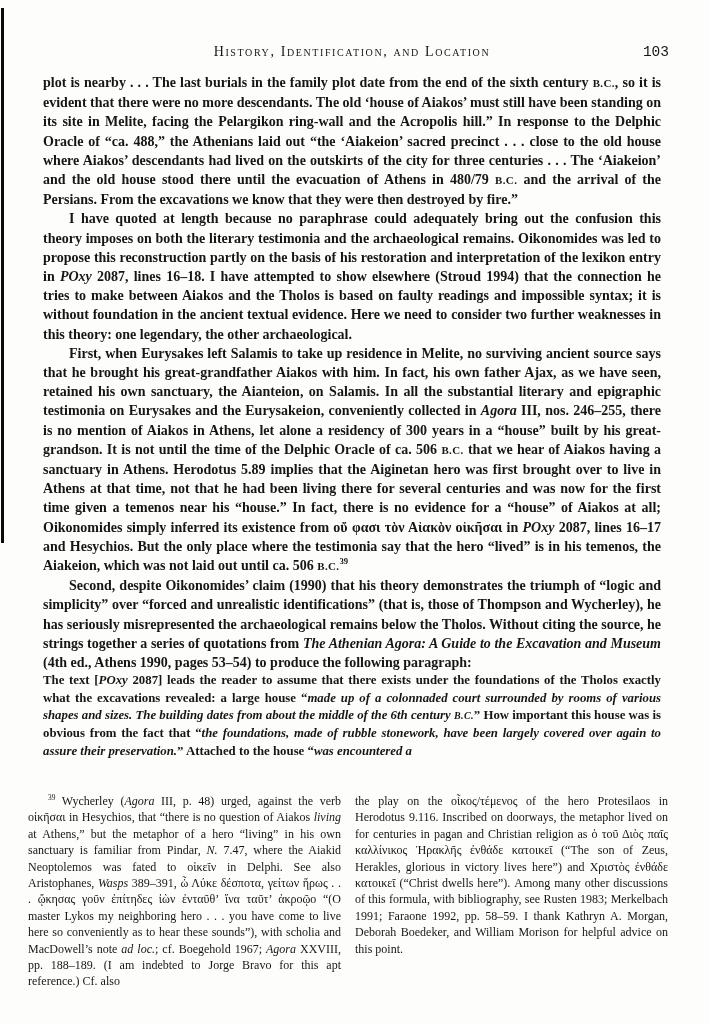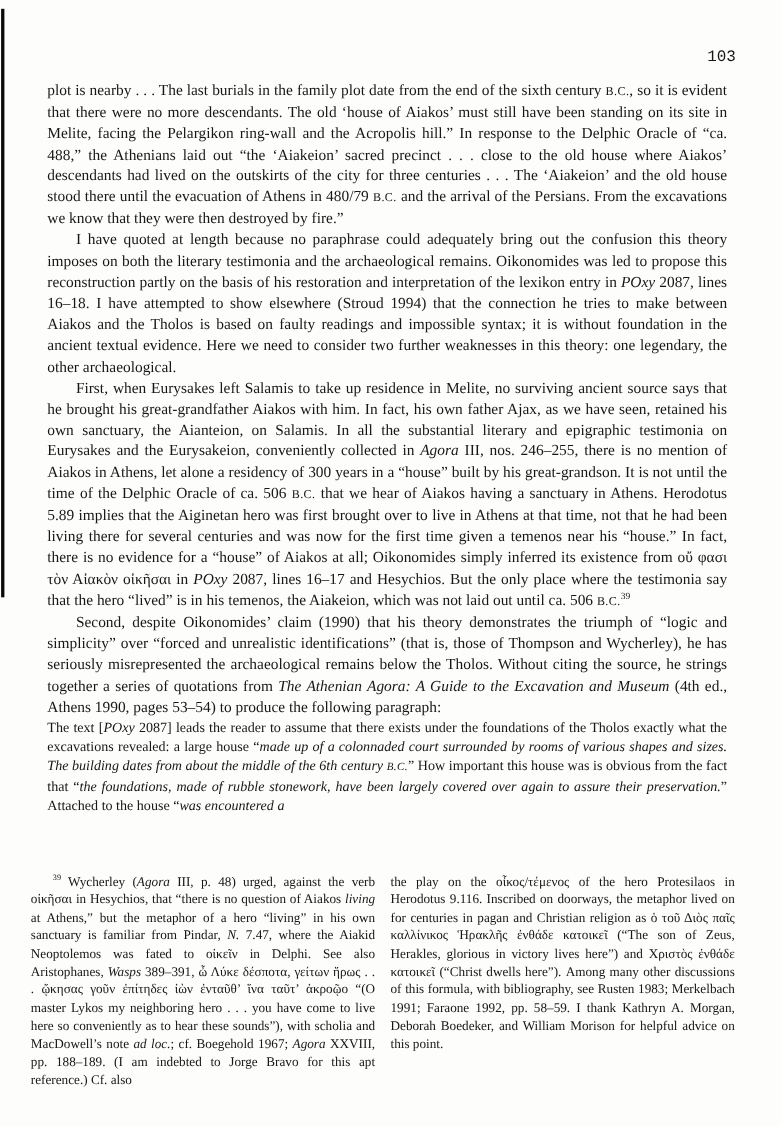--- a/index.html
+++ b/index.html
@@ -28,21 +28,21 @@
   .running-head .pagenum {
     position:absolute; right:-8px; top:0;
     font-size:14.5px;
     font-family:Liberation Mono, monospace;
   }
   .body-text {
     position:absolute; top:73px; left:43px; width:618px;
     font-size:14px; line-height:19.2px;
     text-align:justify;
   }
-  .body-text p { margin:0; }
+  .body-text p { margin:0;font-weight:bold; }
   .body-text p.indent { text-indent:26px; }
   .quote {
     margin:9px 59px 0 84px;
     font-size:12.8px; line-height:17.6px;
     text-align:justify;
   }
   .footnotes {
     position:absolute; top:793px; left:28px; width:640px;
     display:flex; gap:14px;
     font-size:12px; line-height:16.4px;
@@ -57,20 +57,21 @@
   .sup { vertical-align:super; font-size:0.62em; line-height:0; }
 </style>
 </head>
 <body>
 
 <div class="page">
 
   <div class="scan-bar"></div>
 
   <div class="running-head">
+    <div class="title">History, Identification, and Location</div>
     <div class="pagenum">103</div>
   </div>
 
   <div class="body-text">
     <p><span>plot is nearby . . . The last burials in the family plot date from the end of the sixth century </span><span class="sc">B.C.</span><span>, so it is evident that there were no more descendants. The old ‘house of Aiakos’ must still have been standing on its site in Melite, facing the Pelargikon ring-wall and the Acropolis hill.” In response to the Delphic Oracle of “ca. 488,” the Athenians laid out “the ‘Aiakeion’ sacred precinct . . . close to the old house where Aiakos’ descendants had lived on the outskirts of the city for three centuries . . . The ‘Aiakeion’ and the old house stood there until the evacuation of Athens in 480/79 </span><span class="sc">B.C.</span><span> and the arrival of the Persians. From the excavations we know that they were then destroyed by fire.”</span></p>
     <p class="indent"><span>I have quoted at length because no paraphrase could adequately bring out the confusion this theory imposes on both the literary testimonia and the archaeological remains. Oikonomides was led to propose this reconstruction partly on the basis of his restoration and interpretation of the lexikon entry in </span><span class="it">POxy</span><span> 2087, lines 16–18. I have attempted to show elsewhere (Stroud 1994) that the connection he tries to make between Aiakos and the Tholos is based on faulty readings and impossible syntax; it is without foundation in the ancient textual evidence. Here we need to consider two further weaknesses in this theory: one legendary, the other archaeological.</span></p>
     <p class="indent"><span>First, when Eurysakes left Salamis to take up residence in Melite, no surviving ancient source says that he brought his great-grandfather Aiakos with him. In fact, his own father Ajax, as we have seen, retained his own sanctuary, the Aianteion, on Salamis. In all the substantial literary and epigraphic testimonia on Eurysakes and the Eurysakeion, conveniently collected in </span><span class="it">Agora</span><span> III, nos. 246–255, there is no mention of Aiakos in Athens, let alone a residency of 300 years in a “house” built by his great-grandson. It is not until the time of the Delphic Oracle of ca. 506 </span><span class="sc">B.C.</span><span> that we hear of Aiakos having a sanctuary in Athens. Herodotus 5.89 implies that the Aiginetan hero was first brought over to live in Athens at that time, not that he had been living there for several centuries and was now for the first time given a temenos near his “house.” In fact, there is no evidence for a “house” of Aiakos at all; Oikonomides simply inferred its existence from οὔ φασι τὸν Αἰακὸν οἰκῆσαι in </span><span class="it">POxy</span><span> 2087, lines 16–17 and Hesychios. But the only place where the testimonia say that the hero “lived” is in his temenos, the Aiakeion, which was not laid out until ca. 506 </span><span class="sc">B.C.</span><span class="sup">39</span></p>
     <p class="indent"><span>Second, despite Oikonomides’ claim (1990) that his theory demonstrates the triumph of “logic and simplicity” over “forced and unrealistic identifications” (that is, those of Thompson and Wycherley), he has seriously misrepresented the archaeological remains below the Tholos. Without citing the source, he strings together a series of quotations from </span><span class="it">The Athenian Agora: A Guide to the Excavation and Museum</span><span> (4th ed., Athens 1990, pages 53–54) to produce the following paragraph:</span></p>
     <p class="quote"><span>The text [</span><span class="it">POxy</span><span> 2087] leads the reader to assume that there exists under the foundations of the Tholos exactly what the excavations revealed: a large house “</span><span class="it">made up of a colonnaded court surrounded by rooms of various shapes and sizes. The building dates from about the middle of the 6th century </span><span class="it sc">B.C.</span><span>” How important this house was is obvious from the fact that “</span><span class="it">the foundations, made of rubble stonework, have been largely covered over again to assure their preservation.</span><span>” Attached to the house “</span><span class="it">was encountered a</span></p>
   </div>

